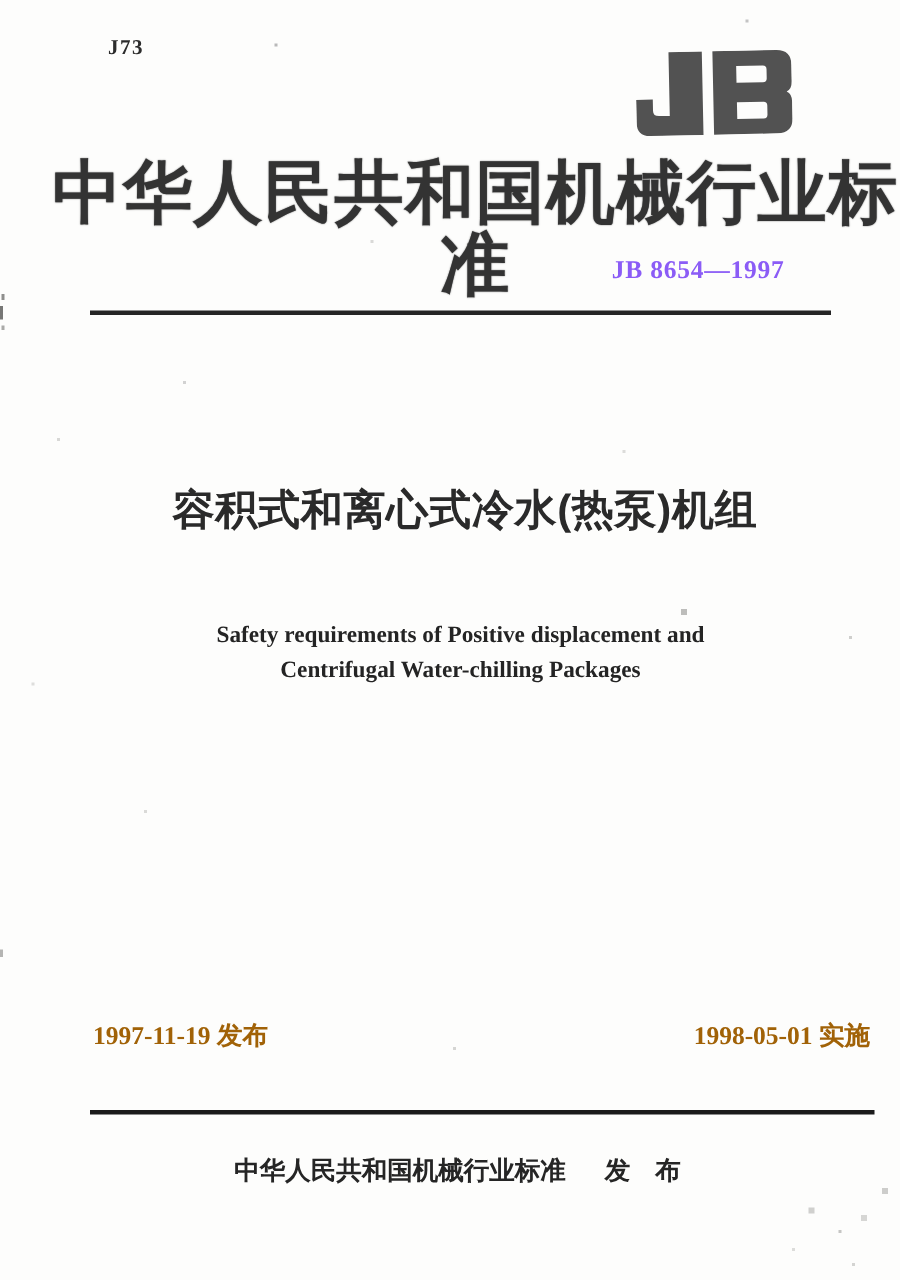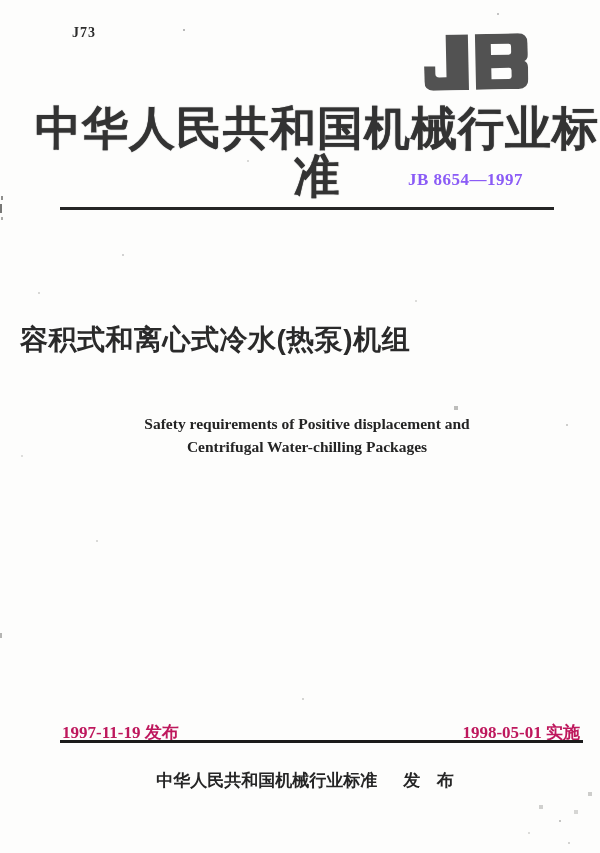--- a/index.html
+++ b/index.html
@@ -73,20 +73,21 @@
     top: 207px;
     width: 494px;
     height: 2.5px;
     background: #252525;
   }
   
   .title-zh {
     position: absolute;
     left: 20px;
     right: 0;
+    text-align: center;
     font-weight: bold;
     font-size: 28px;
     color: #2a2a2a;
     line-height: 1.05;
   }
   .title-zh.l1 { top: 325px; letter-spacing: 0.5px; }
   .title-zh.l2 { top: 360px; word-spacing: 13px; }
   .title-en {
     position: absolute;
     left: 14px;
@@ -95,25 +96,25 @@
     font-family: "Liberation Serif", serif;
     font-weight: bold;
     font-size: 15.5px;
     color: #242424;
   }
   .title-en.l1 { top: 415px; }
   .title-en.l2 { top: 438px; }
   
   .date {
     position: absolute;
-    top: 721px;
+    top: 679px;
     font-family: "Liberation Serif", serif;
     font-weight: bold;
     font-size: 17px;
-    color: #be185d;
+    color: #a16207;
     white-space: nowrap;
   }
   .date.issue { left: 62px; }
   .date.impl  { right: 20px; }
   .rule-bottom {
     position: absolute;
     left: 60px;
     top: 740px;
     width: 523px;
     height: 3px;

